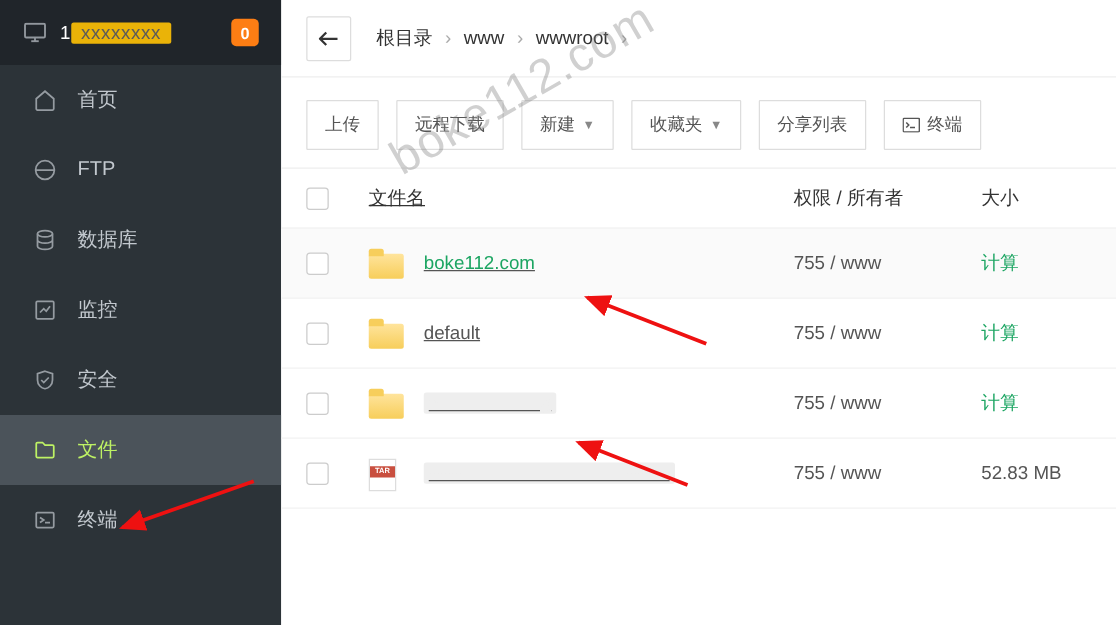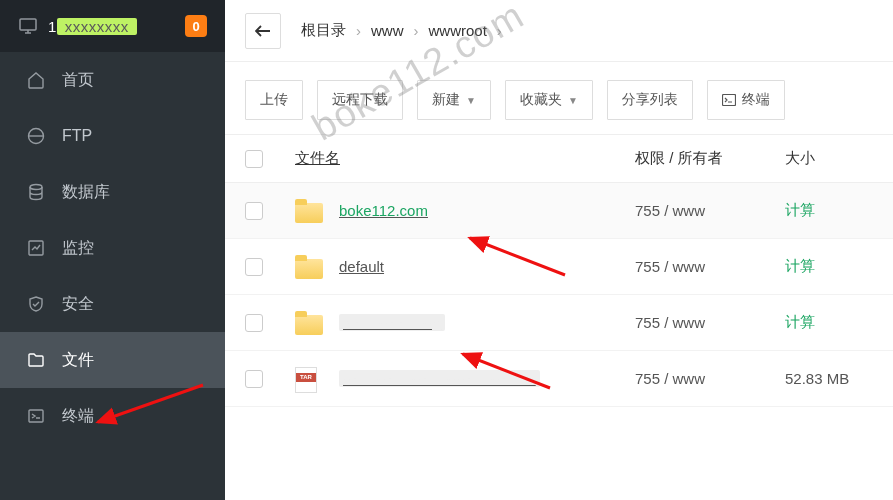--- a/index.html
+++ b/index.html
@@ -4,21 +4,21 @@
 <style>
 * { margin: 0; padding: 0; box-sizing: border-box; font-family: "Microsoft YaHei", Arial, sans-serif; }
 body { width: 893px; height: 500px; overflow: hidden; background: #fff; display: flex; position: relative; }
 
 
 .sidebar { width: 225px; background: #2c3338; color: #c2c8ce; flex-shrink: 0; }
 .sb-head { height: 52px; display: flex; align-items: center; padding: 0 18px; background: #20252a; gap: 10px; }
 .ip { font-size: 15px; color: #fff; letter-spacing: .5px; }
 .badge { width: 22px; height: 22px; border-radius: 4px; background: #fd7e14; color: #fff; display: flex; align-items: center; justify-content: center; font-size: 13px; font-weight: 600; margin-left: auto; }
 .nav-item { height: 56px; display: flex; align-items: center; padding: 16px 26px; gap: 16px; font-size: 16px; cursor: pointer; }
-.nav-item.active { background: #4b535a; color: #ffffff; }
+.nav-item.active { background: #4b535a; color: #bef264; }
 .nav-ico { width: 20px; height: 20px; display: flex; align-items: center; justify-content: center; opacity: .7; }
 .nav-item.active .nav-ico { opacity: 1; }
 
 
 .main { flex: 1; background: #fff; display: flex; flex-direction: column; }
 .pathbar { height: 62px; border-bottom: 1px solid #eee; display: flex; align-items: center; padding: 0 20px; gap: 6px; font-size: 15px; color: #333; }
 .back-btn { width: 36px; height: 36px; border: 1px solid #ddd; border-radius: 2px; display: flex; align-items: center; justify-content: center; cursor: pointer; margin-right: 10px; }
 .crumb { cursor: pointer; padding: 0 4px; }
 .chev { color: #aaa; }
 
@@ -37,21 +37,21 @@
 .row.hl { background: #fafafa; }
 .fname { display: flex; align-items: center; gap: 16px; }
 .fico { width: 28px; height: 24px; position: relative; }
 .folder { width: 28px; height: 20px; background: linear-gradient(#ffe49c,#f7ce5b); border-radius: 2px; position: absolute; bottom: 0; }
 .folder::before { content: ""; position: absolute; top: -4px; left: 0; width: 12px; height: 6px; background: #f7ce5b; border-radius: 2px 2px 0 0; }
 .tarfile { width: 22px; height: 26px; background: #fff; border: 1px solid #ddd; position: relative; }
 .tarfile::before { content: ""; position: absolute; top: 5px; left: 0; right: 0; height: 9px; background: #c94f3f; }
 .tarfile::after { content: "TAR"; position: absolute; top: 6px; left: 0; right: 0; text-align: center; color: #fff; font-size: 6px; font-weight: 700; }
 .green { color: #1ca562; }
 .redact { background: #eee; color: #eee; border-radius: 2px; padding: 0 4px; }
-.darkredact { background: #bef264; color: #5b5b5b; border-radius: 2px; padding: 0 8px; }
+.darkredact { background: #eab308; color: #5b5b5b; border-radius: 2px; padding: 0 8px; }
 
 .arrow { position: absolute; pointer-events: none; }
 .watermark { position: absolute; left: 300px; top: 50px; font-size: 38px; color: rgba(120,120,120,.35); transform: rotate(-30deg); pointer-events: none; font-weight: 500; letter-spacing: 1px; }
 </style>
 </head>
 <body>
 
 <div class="sidebar">
   <div class="sb-head">
     <span class="nav-ico">

